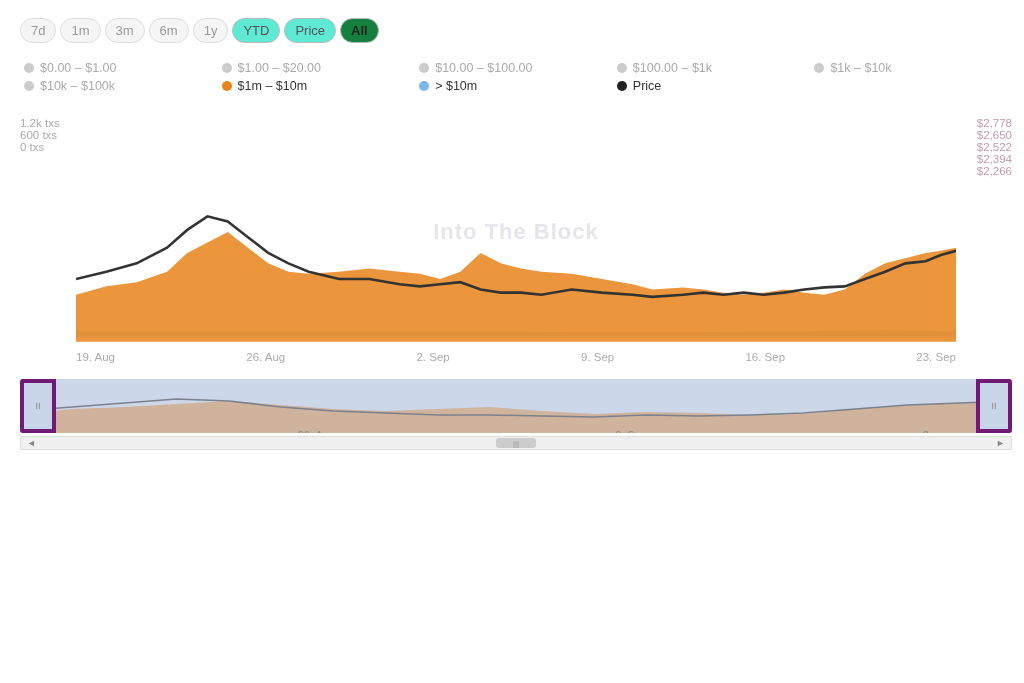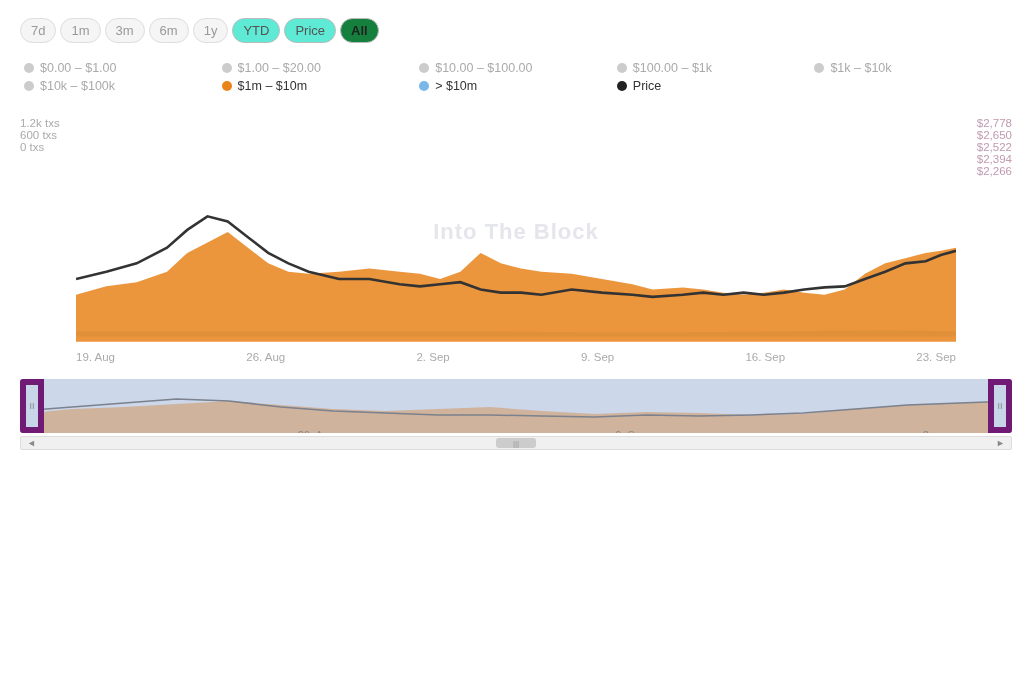--- a/index.html
+++ b/index.html
@@ -156,23 +156,23 @@
       right: 0;
       top: 0;
       bottom: 0;
       background: rgba(180,195,225,0.55);
       border: 1px solid #b0bcd8;
     }
     .nav-handle {
       position: absolute;
       top: 0;
       bottom: 0;
-      width: 24px;
+      width: 36px;
       background: #c8d4e8;
-      border: 6px solid #701a75;
+      border: 4px solid #701a75;
       cursor: ew-resize;
       display: flex;
       align-items: center;
       justify-content: center;
       color: #888;
       font-size: 9px;
     }
     .nav-handle.left { left: 0; }
     .nav-handle.right { right: 0; }
     .nav-labels {

